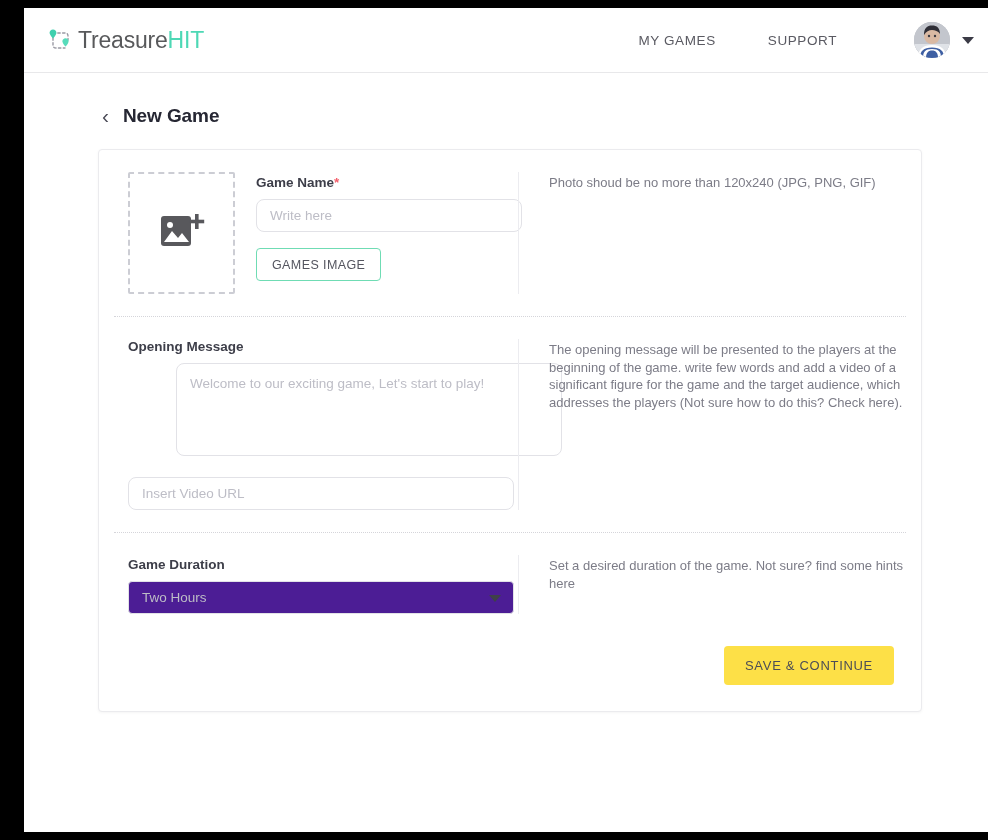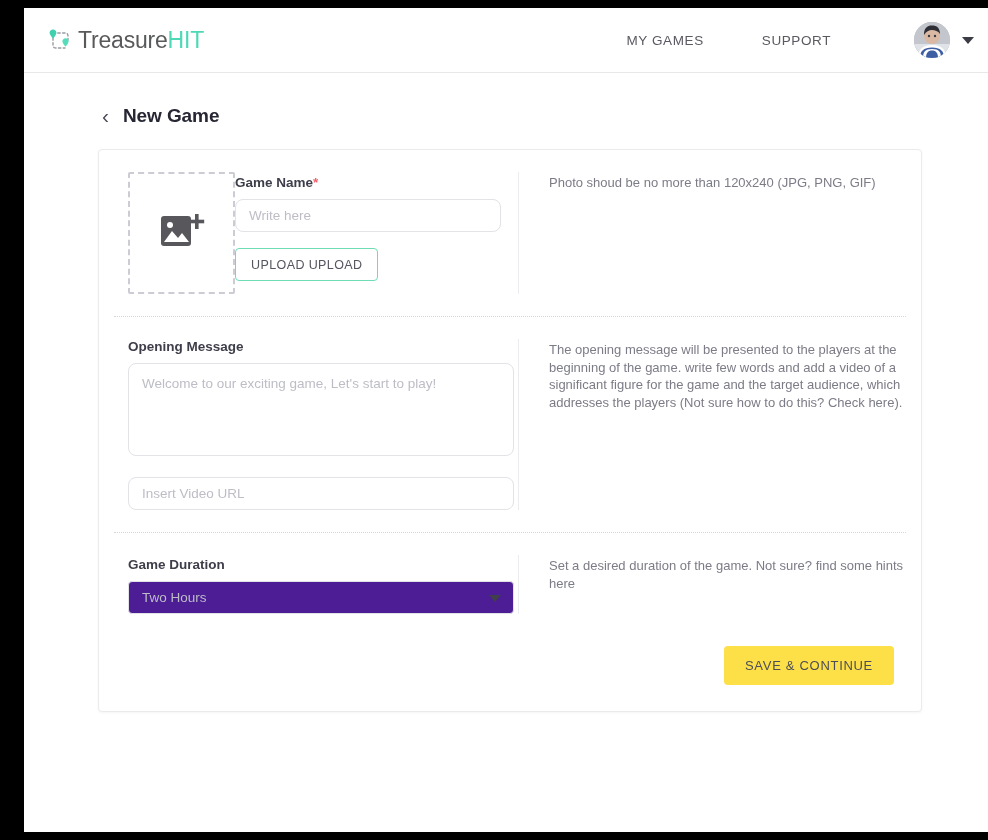--- a/index.html
+++ b/index.html
@@ -49,21 +49,21 @@
     font-weight: 400;
   }
   .logo-text .t1 { color: #58595b; }
   .logo-text .t2 { color: #4ed8b5; }
 
   .nav-right {
     margin-left: auto;
     display: flex;
     align-items: center;
     margin-right: 22px;
-    gap: 18px;
+    gap: 12px;
   }
   .nav-link {
     font-size: 13.5px;
     letter-spacing: 0.6px;
     color: #5a5a62;
     padding: 0 20px;
     text-decoration: none;
     cursor: pointer;
     white-space: nowrap;
   }
@@ -175,37 +175,39 @@
     background: #ffffff;
     outline: none;
   }
   .text-input::placeholder { color: #bdbdc6; }
 
   textarea.text-input {
     height: 93px;
     padding: 11px 13px;
     resize: none;
     line-height: 18px;
+    margin-left: 48px;
   }
 
   
   .upload-row { display: flex; gap: 0; }
   .dropzone {
     width: 107px;
     height: 122px;
     border: 2px dashed #cccdd4;
     border-radius: 2px;
     display: flex;
     align-items: center;
     justify-content: center;
     flex: none;
     cursor: pointer;
     background: #ffffff;
   }
   .upload-fields {
+    margin-left: 21px;
     width: 266px;
     padding-top: 3px;
   }
   .name-input { width: 266px; height: 33px; }
   .upload-btn {
     margin-top: 16px;
     height: 33px;
     padding: 0 15px;
     background: #ffffff;
     border: 1px solid #6fdcb4;
@@ -337,21 +339,21 @@
                 <rect x="30.2" y="8.7" width="15" height="3.6" fill="#58585c"></rect>
               </svg>
             </span>
           </div>
 
           <div class="upload-fields">
             <label class="field-label">
               <span>Game Name</span><span class="req">*</span>
             </label>
             <input class="text-input name-input" type="text" placeholder="Write here" style="">
-            <button class="upload-btn">UPLOAD UPLOAD</button>
+            <button class="upload-btn">GAMES IMAGE</button>
           </div>
         </div>
       </div>
       <div class="col-divider"></div>
       <div class="col-right">
         <p class="help-text">Photo shoud be no more than 120x240 (JPG, PNG, GIF)</p>
       </div>
     </div>
 
     <div class="section divided">

